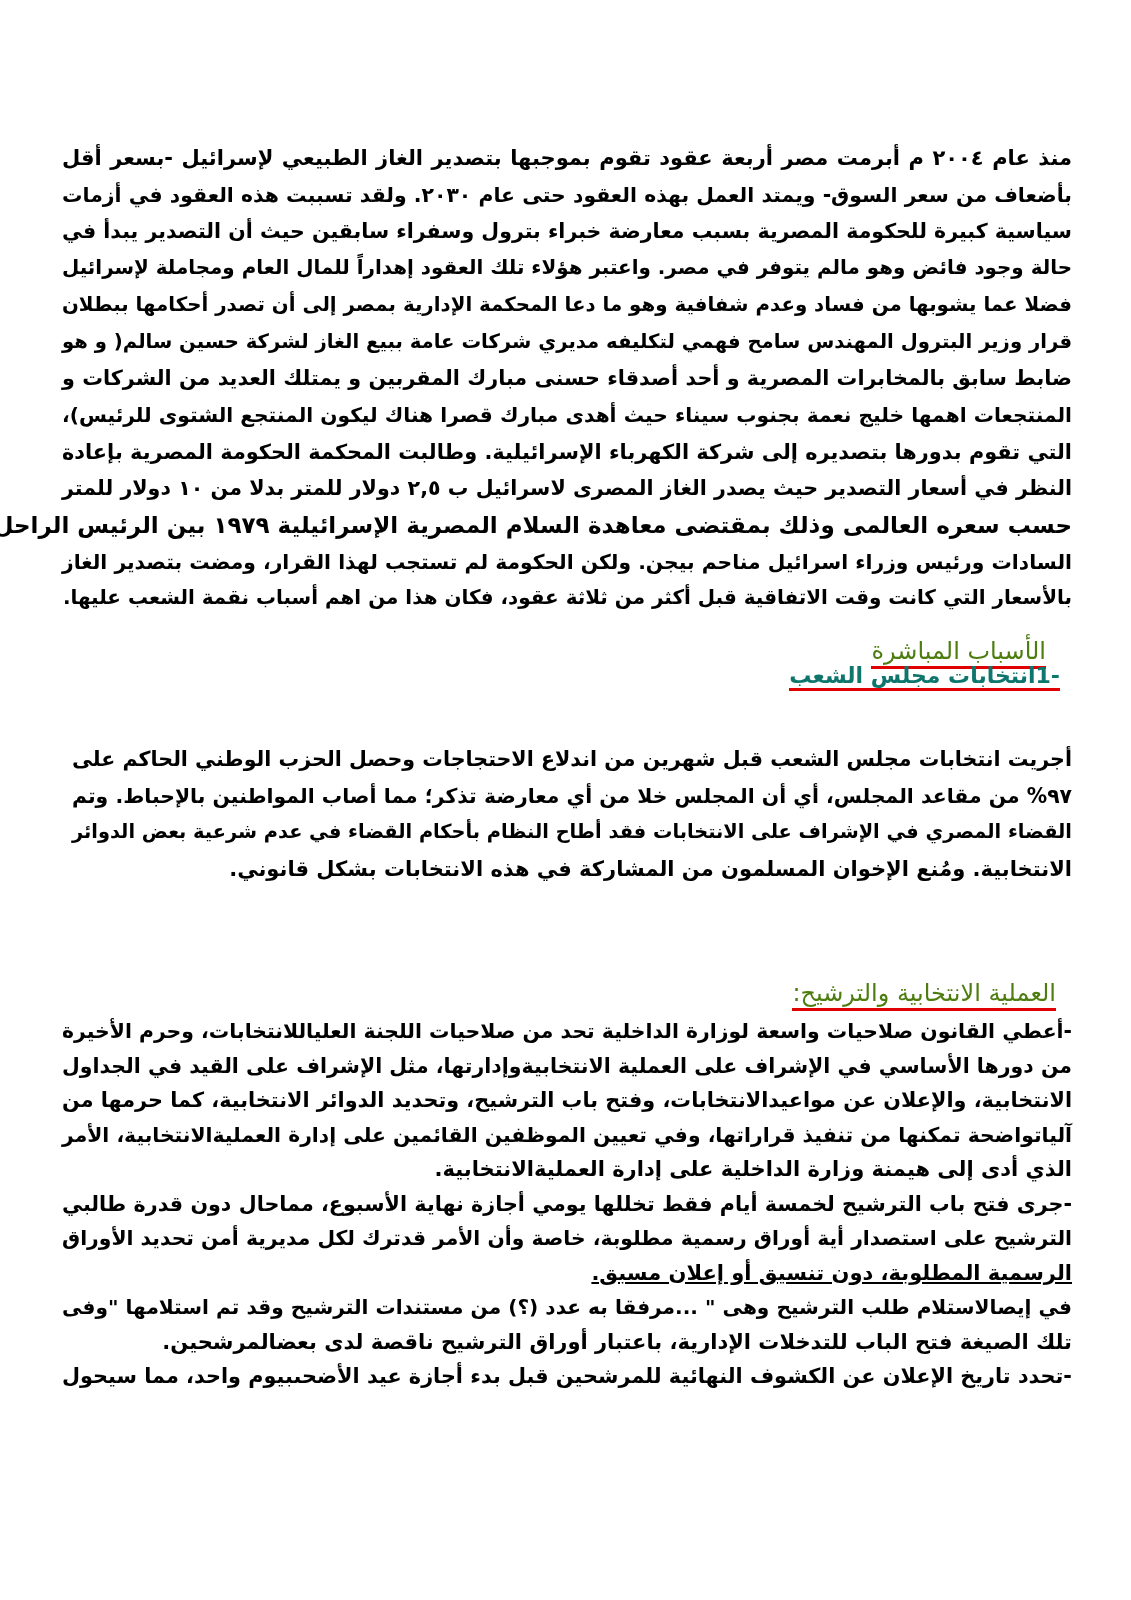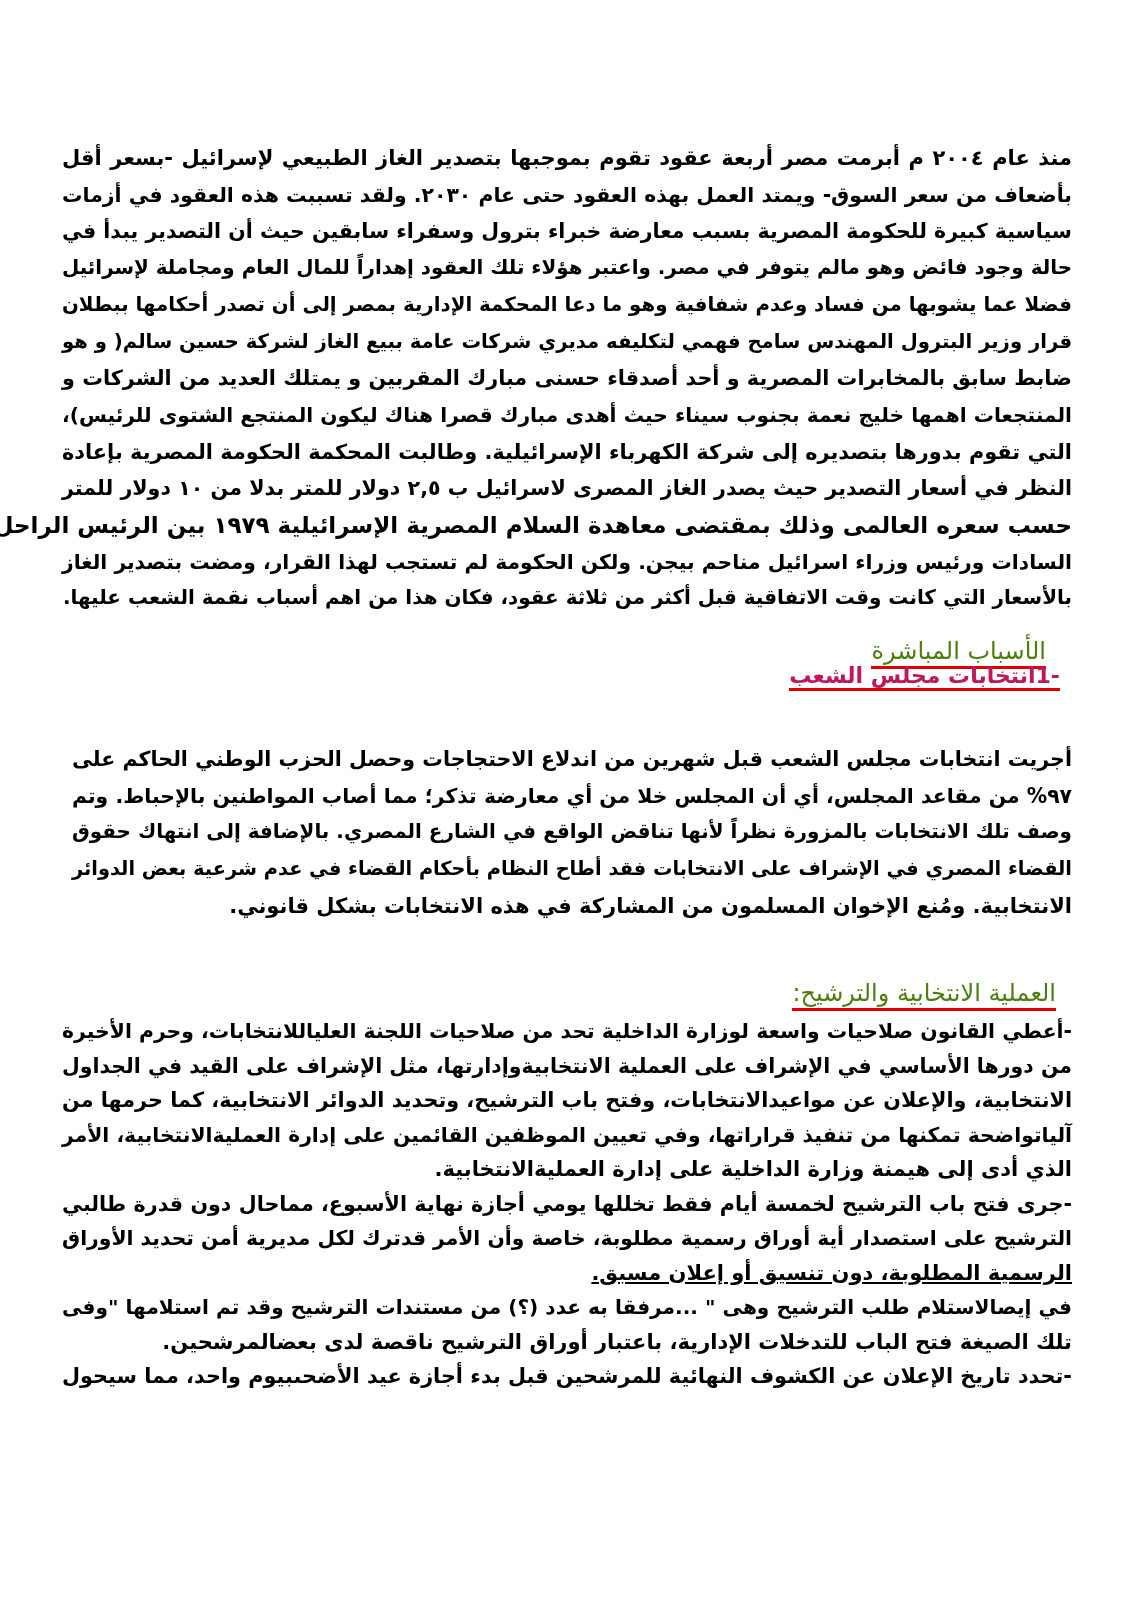--- a/index.html
+++ b/index.html
@@ -46,21 +46,21 @@
       line-height: 30px;
       margin: 4px;
       text-align: right;
     }
     .heading span {
       border-bottom: 3px solid #e00000;
       padding-bottom: 1px;
       letter-spacing: 3px;
     }
     .subheading {
-      color: #be185d;
+      color: #0f766e;
       font-weight: bold;
       font-size: 22px;
       line-height: 28px;
       margin: 0;
       text-align: right;
     }
     .subheading span {
       border-bottom: 3px solid #e00000;
     }
     #sec1 { position: absolute; top: 0; }
@@ -95,21 +95,20 @@
     <span>الأسباب المباشرة</span>
   </h2>
 
   <h3 id="subheading-elections" class="subheading">
     <span>-1انتخابات مجلس الشعب</span>
   </h3>
 
   <div id="sec2" class="para" style="width:1000px;margin-top:9px;">
     <span class="para-line" style="display: block; font-size: 20.5882px;">أجريت انتخابات مجلس الشعب قبل شهرين من اندلاع الاحتجاجات وحصل الحزب الوطني الحاكم على</span>
     <span class="para-line" style="display: block; font-size: 20.3686px;">٩٧% من مقاعد المجلس، أي أن المجلس خلا من أي معارضة تذكر؛ مما أصاب المواطنين بالإحباط. وتم</span>
-    <span class="para-line" style="display: block; font-size: 19.9241px;">وصف تلك الانتخابات بالمزورة نظراً لأنها تناقض الواقع في الشارع المصري. بالإضافة إلى انتهاك حقوق</span>
     <span class="para-line" style="display: block; font-size: 19.3548px;">القضاء المصري في الإشراف على الانتخابات فقد أطاح النظام بأحكام القضاء في عدم شرعية بعض الدوائر</span>
     <span class="para-line last" style="display: block;">الانتخابية. ومُنع الإخوان المسلمون من المشاركة في هذه الانتخابات بشكل قانوني.</span>
   </div>
 
   <h2 id="heading-process" class="heading">
     <span>العملية الانتخابية والترشيح:</span>
   </h2>
 
   <div id="sec3" class="para" style="width:1010px; line-height:34.5px;">
     <span class="para-line" style="display: block; font-size: 20.3942px;">-أعطي القانون صلاحيات واسعة لوزارة الداخلية تحد من صلاحيات اللجنة العلياللانتخابات، وحرم الأخيرة</span>

